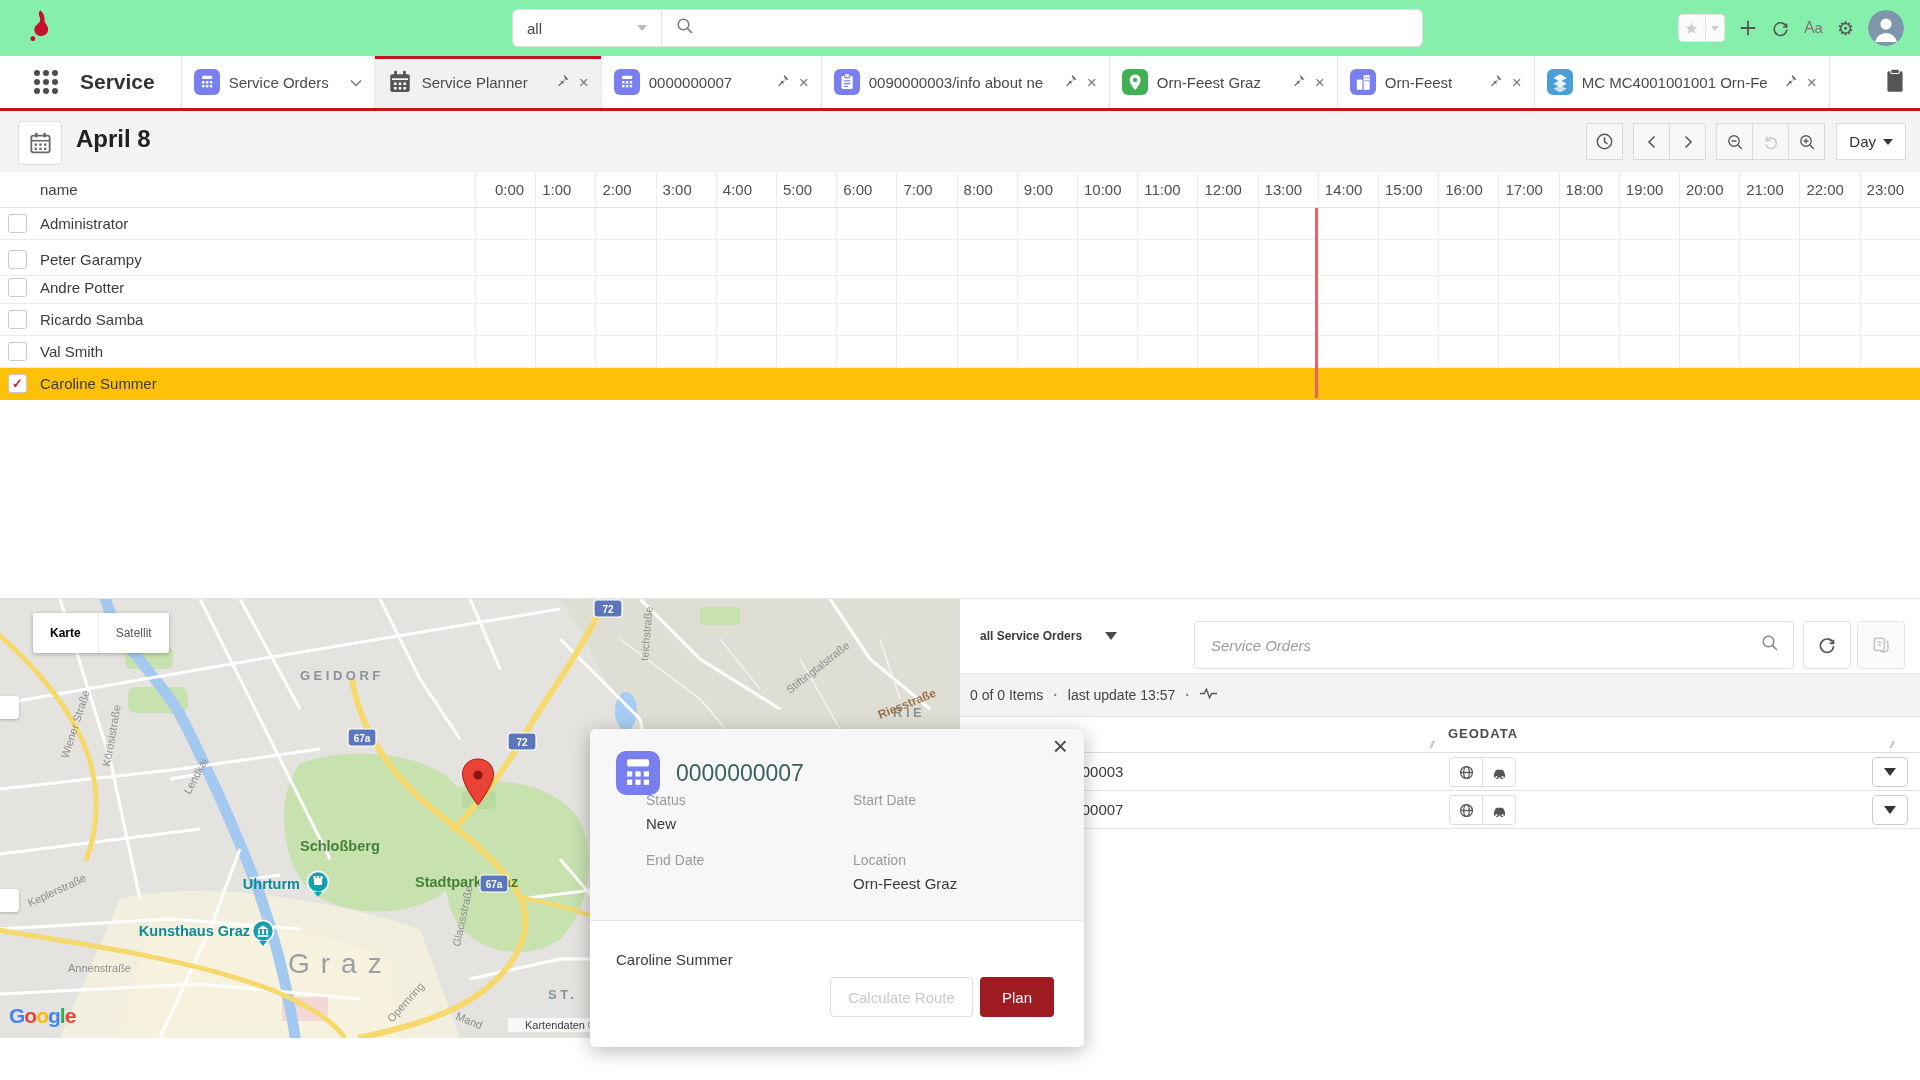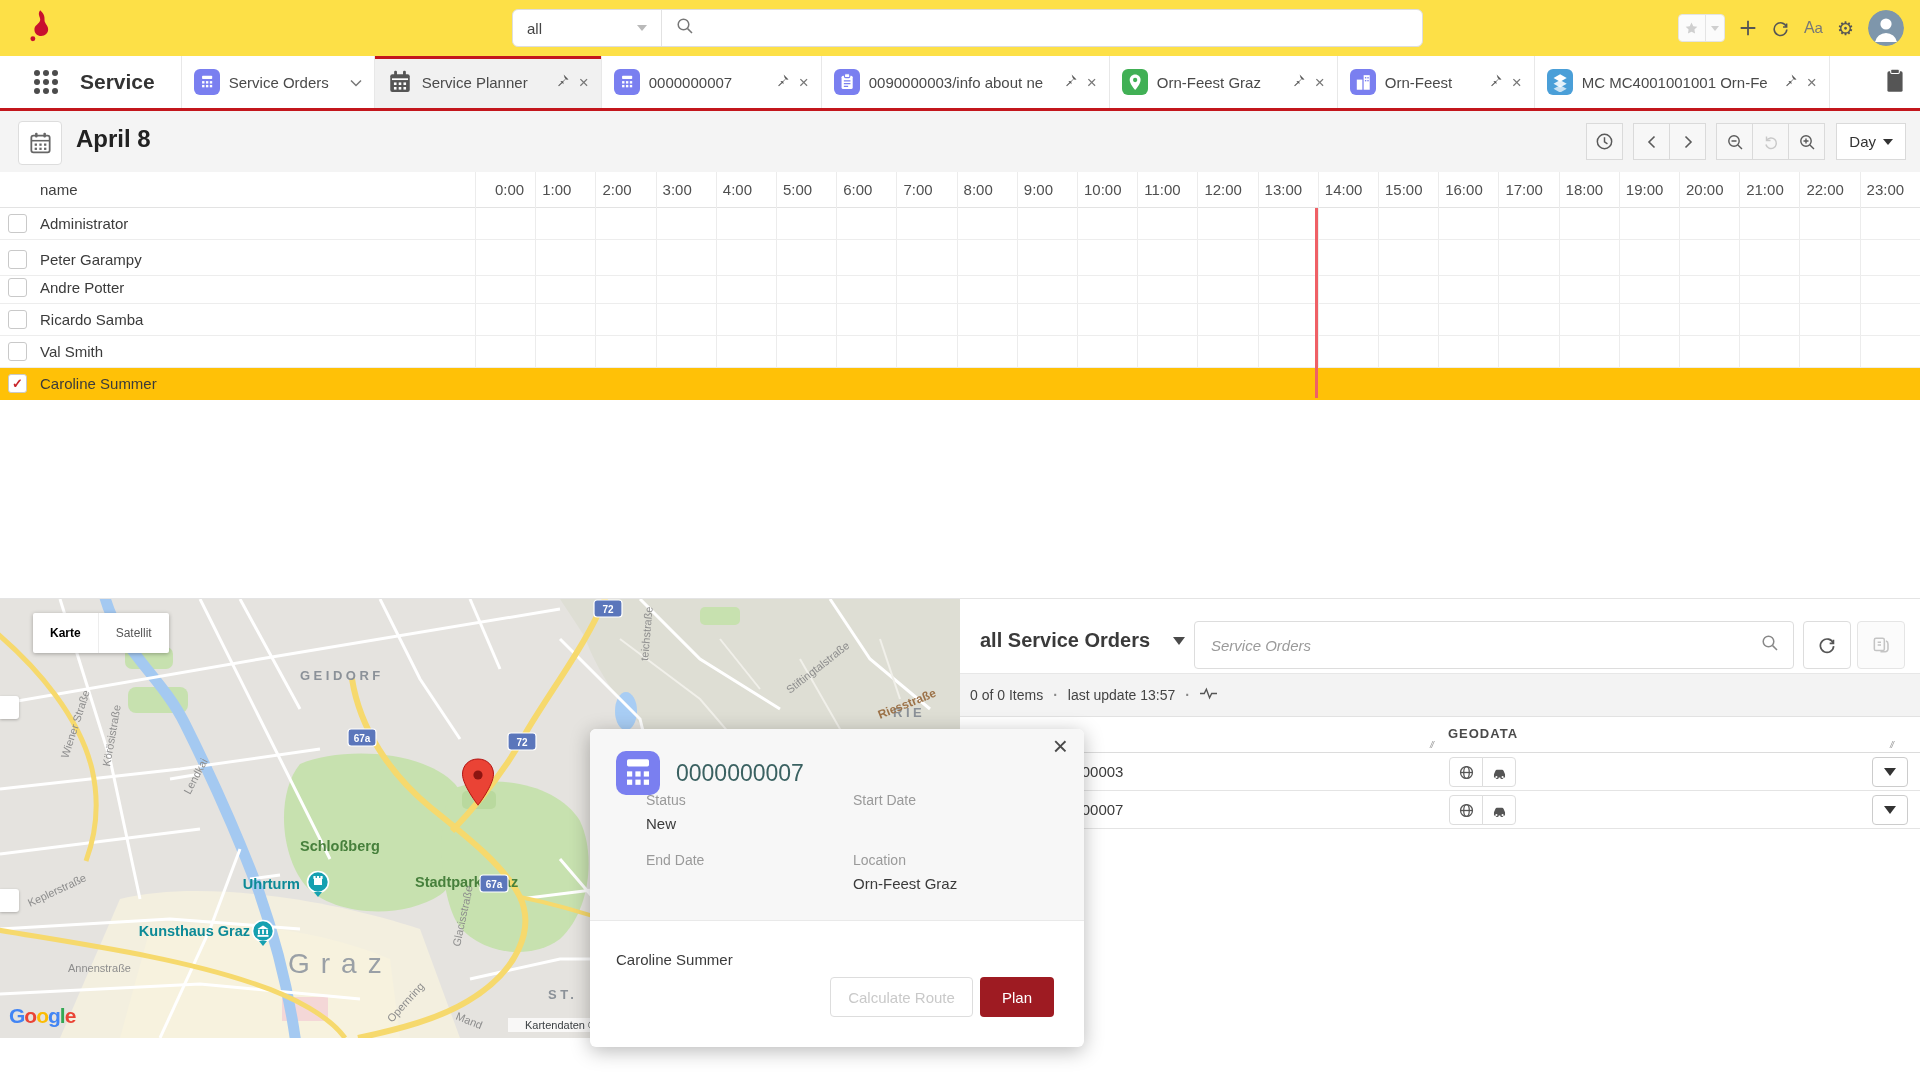--- a/index.html
+++ b/index.html
@@ -1,18 +1,18 @@
 <!DOCTYPE html>
 <html><head>
 <meta charset="utf-8">
 <style>
   html,body{margin:0;padding:0;background:#fff;}
   #app{position:relative;width:1920px;height:1080px;font-family:"Liberation Sans",sans-serif;color:#3b3b3b;overflow:hidden;background:#fff;}
   
-  .topbar{position:absolute;left:0;top:0;width:1920px;height:56px;background:#fde047;}
+  .topbar{position:absolute;left:0;top:0;width:1920px;height:56px;background:#86efac;}
   .logo{position:absolute;left:20px;top:8px;width:36px;height:40px;}
   .searchgroup{position:absolute;left:512px;top:9px;width:911px;height:38px;border:1px solid #ddd;border-radius:6px;display:flex;align-items:center;box-sizing:border-box;background:#fff;}
   .scopebox{width:149px;height:100%;display:flex;align-items:center;padding:0 14px;box-sizing:border-box;border-right:1px solid #e2e2e2;color:#444;font-size:15px;cursor:pointer;}
   .scopecaret{margin-left:auto;width:0;height:0;border-left:5px solid transparent;border-right:5px solid transparent;border-top:6px solid #b9b9b9;}
   .searchfield{flex:1;display:flex;align-items:center;padding:0 14px;gap:12px;}
   .searchfield input{border:none;outline:none;flex:1;font-size:15px;font-style:italic;color:#555;font-family:"Liberation Sans",sans-serif;background:transparent;}
   .searchfield input::placeholder{color:#8e8e8e;font-style:italic;}
   .topicons{position:absolute;right:16px;top:10px;display:flex;align-items:center;gap:14px;}
   .starbox{display:flex;border:1px solid #e4e4e4;border-radius:4px;overflow:hidden;}
   .starbox .cell{width:26px;height:26px;display:flex;align-items:center;justify-content:center;background:#fbfbfb;}
@@ -62,21 +62,21 @@
   .maptype .mt.sel{font-weight:bold;color:#000;}
   .maptype .mt+.mt{border-left:1px solid #ededed;}
   .mapminibtn{position:absolute;left:0;width:19px;height:23px;background:#fff;border-radius:0 3px 3px 0;box-shadow:0 1px 3px rgba(0,0,0,.25);z-index:4;cursor:pointer;}
   .glogo{position:absolute;left:9px;bottom:10px;font-size:21px;font-weight:bold;letter-spacing:-1px;z-index:4;}
   .attrib{position:absolute;left:508px;bottom:6px;font-size:11px;color:#3c4043;background:rgba(255,255,255,.75);padding:1px 17px;z-index:4;}
   .statusbar{position:absolute;left:0;top:439px;width:960px;height:43px;background:#f4f4f4;border-top:1px solid #e2e2e2;box-sizing:border-box;}
   .statusbar .txt{position:absolute;left:10px;top:0;line-height:42px;font-size:15px;color:#3b3b3b;}
   .bullseyebtn{position:absolute;left:901px;top:0;width:46px;height:42px;border-left:1px solid #ddd;border-right:1px solid #ddd;display:flex;align-items:center;justify-content:center;box-sizing:border-box;cursor:pointer;background:#f8f8f8;}
   
   .panel{position:absolute;left:960px;top:0;width:960px;height:482px;background:#fff;}
-  .paneltitle{position:absolute;left:20px;top:30px;font-size:20px;font-weight:bold;color:#3a3a3a;display:flex;align-items:center;gap:23px;cursor:pointer;justify-content:center;}
+  .paneltitle{position:absolute;left:20px;top:30px;font-size:12px;font-weight:bold;color:#3a3a3a;display:flex;align-items:center;gap:23px;cursor:pointer;justify-content:center;}
   .panelcaret{width:0;height:0;border-left:6px solid transparent;border-right:6px solid transparent;border-top:8px solid #4a4a4a;}
   .panelsearch{position:absolute;left:234px;top:22px;width:600px;height:48px;border:1px solid #ddd;border-radius:4px;box-sizing:border-box;display:flex;align-items:center;background:#fff;}
   .panelsearch input{border:none;outline:none;flex:1;padding:0 16px;font-size:15px;font-style:italic;color:#555;font-family:"Liberation Sans",sans-serif;background:transparent;}
   .panelsearch input::placeholder{color:#9a9a9a;font-style:italic;}
   .panelsearch .sic{margin-right:14px;}
   .sqbtn{position:absolute;top:22px;width:48px;height:48px;border:1px solid #ddd;border-radius:4px;background:#fff;display:flex;align-items:center;justify-content:center;box-sizing:border-box;cursor:pointer;}
   .sqbtn.disabled{background:#fbfbfb;border-color:#e5e5e5;cursor:default;}
   .infoband{position:absolute;left:0;top:74px;width:960px;height:44px;background:#f3f3f3;border-top:1px solid #e7e7e7;border-bottom:1px solid #e2e2e2;box-sizing:border-box;display:flex;align-items:center;gap:10px;padding-left:10px;font-size:14px;color:#444;}
   .dotsep{color:#888;font-weight:bold;}
   .geoheader{position:absolute;left:0;top:118px;width:960px;height:36px;border-bottom:1px solid #dcdcdc;box-sizing:border-box;}

